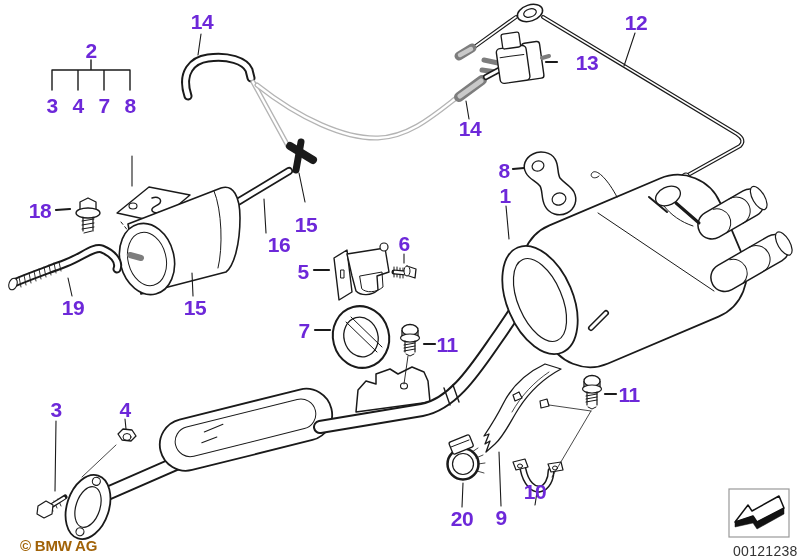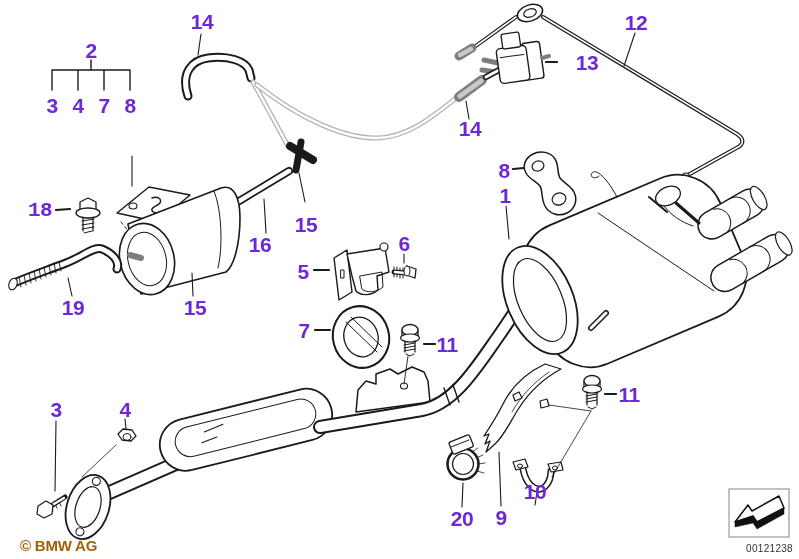--- a/index.html
+++ b/index.html
@@ -10,21 +10,21 @@
     position:absolute;transform:translate(-50%,-50%);
     font-family:"Liberation Sans",sans-serif;font-weight:bold;font-size:21px;
     color:#6d28d9;line-height:1;letter-spacing:-0.5px;white-space:nowrap;cursor:pointer;
   }
   .copyright{
     position:absolute;left:20px;top:537px;font-size:15px;font-weight:bold;color:#a16207;
     letter-spacing:-0.2px;
   }
   .image-number{
     position:absolute;left:733px;top:543px;width:60px;text-align:right;
-    font-size:10px;color:#333;letter-spacing:0.3px;
+    font-size:14px;color:#333;letter-spacing:0.3px;
   }
   
   .ln{stroke:#1a1a1a;fill:none;stroke-linecap:round;stroke-linejoin:round;}
   .fw{fill:#fff;stroke:#1a1a1a;stroke-linejoin:round;}
   .wh{stroke:#fff;fill:none;stroke-linecap:round;stroke-linejoin:round;}
   .lt{stroke:#b4b4b4;fill:none;stroke-linecap:round;}
   .gy{stroke:#7d7d7d;fill:none;stroke-linecap:round;}
   .gyc{stroke:#c9c9c9;fill:none;stroke-linecap:round;}
 </style>
 </head>
@@ -290,23 +290,23 @@
       <div class="callout" style="left: 52px; top: 105px;">3</div>
       <div class="callout" style="left: 78px; top: 105px;">4</div>
       <div class="callout" style="left: 104px; top: 105px;">7</div>
       <div class="callout" style="left: 130px; top: 105px;">8</div>
       <div class="callout" style="left: 202px; top: 21px;">14</div>
       <div class="callout" style="left: 636px; top: 22px;">12</div>
       <div class="callout" style="left: 571px; top: 62px; margin-left: 16px;">13</div>
       <div class="callout" style="left: 470px; top: 128px;">14</div>
       <div class="callout" style="left: 504px; top: 170px;">8</div>
       <div class="callout" style="left: 505px; top: 195px;">1</div>
-      <div class="callout" style="left: 40px; top: 210px; font-family: Liberation Mono, monospace;">18</div>
+      <div class="callout" style="left: 40px; top: 210px;">18</div>
       <div class="callout" style="left: 306px; top: 212px; margin-top: 12px;">15</div>
-      <div class="callout" style="left: 260px; top: 244px;">16</div>
+      <div class="callout" style="left: 279px; top: 244px;">16</div>
       <div class="callout" style="left: 404px; top: 243px;">6</div>
       <div class="callout" style="left: 303px; top: 271px;">5</div>
       <div class="callout" style="left: 195px; top: 307px;">15</div>
       <div class="callout" style="left: 73px; top: 307px;">19</div>
       <div class="callout" style="left: 304px; top: 330px;">7</div>
       <div class="callout" style="left: 447px; top: 344px;">11</div>
       <div class="callout" style="left: 629px; top: 394px;">11</div>
       <div class="callout" style="left: 56px; top: 409px;">3</div>
       <div class="callout" style="left: 125px; top: 409px;">4</div>
       <div class="callout" style="left: 462px; top: 518px;">20</div>

